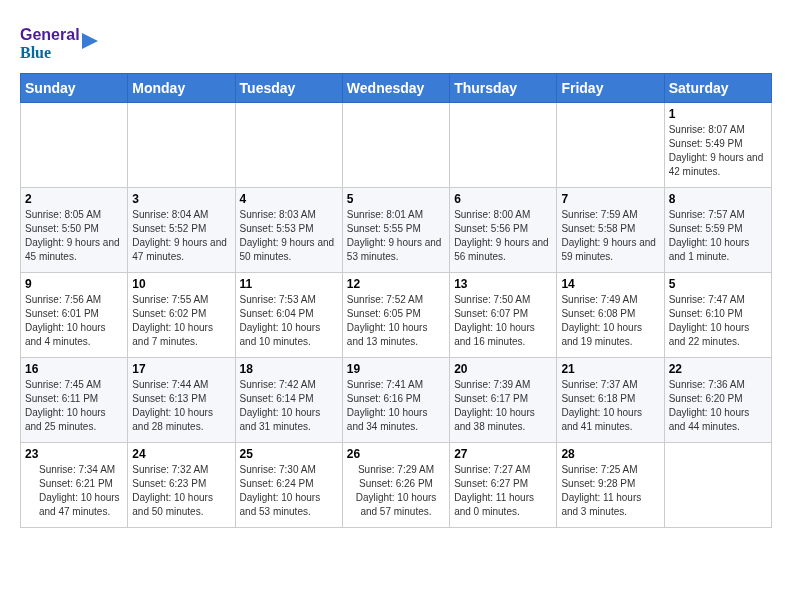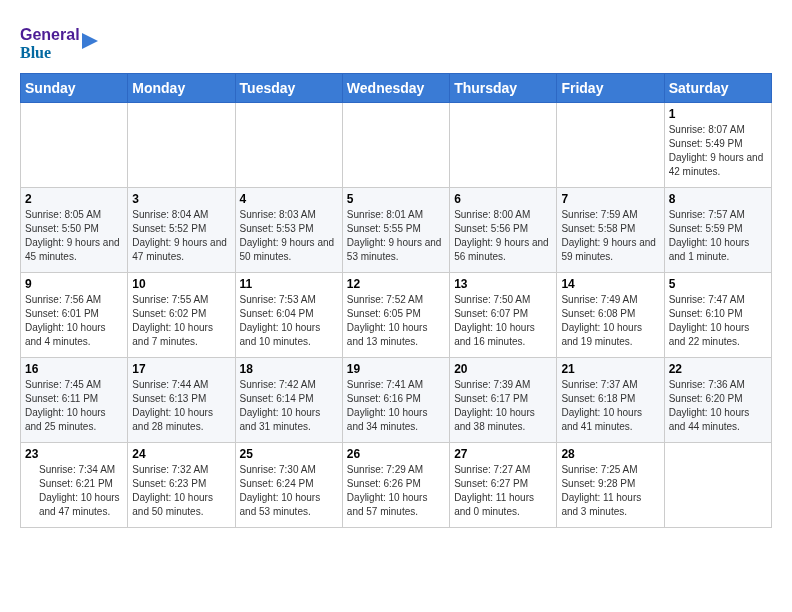--- a/index.html
+++ b/index.html
@@ -265,21 +265,21 @@
 Daylight: 10 hours and 50 minutes.</div>
         </td>
         <td>
           <span class="day-number">25</span>
           <div class="day-info" style="white-space: pre-line;">Sunrise: 7:30 AM
 Sunset: 6:24 PM
 Daylight: 10 hours and 53 minutes.</div>
         </td>
         <td>
           <span class="day-number">26</span>
-          <div class="day-info" style="white-space: pre-line;">Sunrise: 7:29 AM
+          <div class="day-info" style="white-space: pre-line; text-align: center;">Sunrise: 7:29 AM
 Sunset: 6:26 PM
 Daylight: 10 hours and 57 minutes.</div>
         </td>
         <td>
           <span class="day-number">27</span>
           <div class="day-info" style="white-space: pre-line;">Sunrise: 7:27 AM
 Sunset: 6:27 PM
 Daylight: 11 hours and 0 minutes.</div>
         </td>
         <td>

